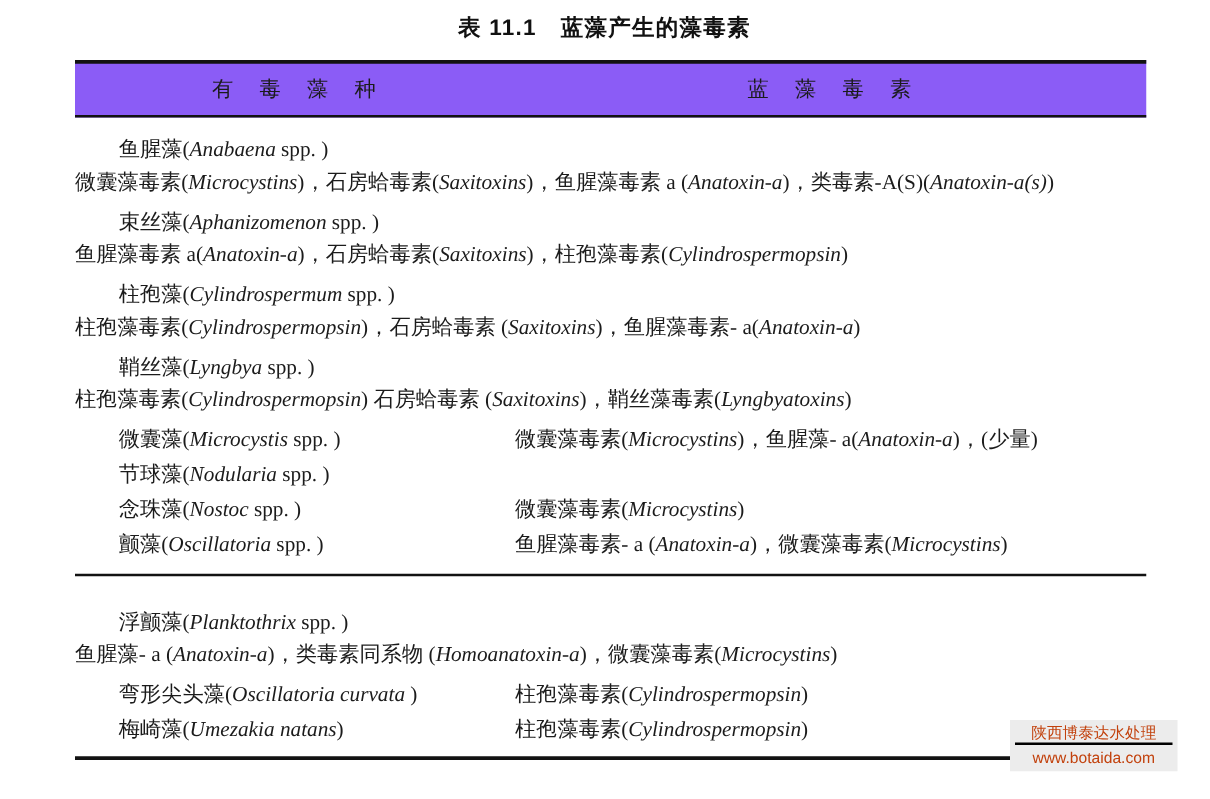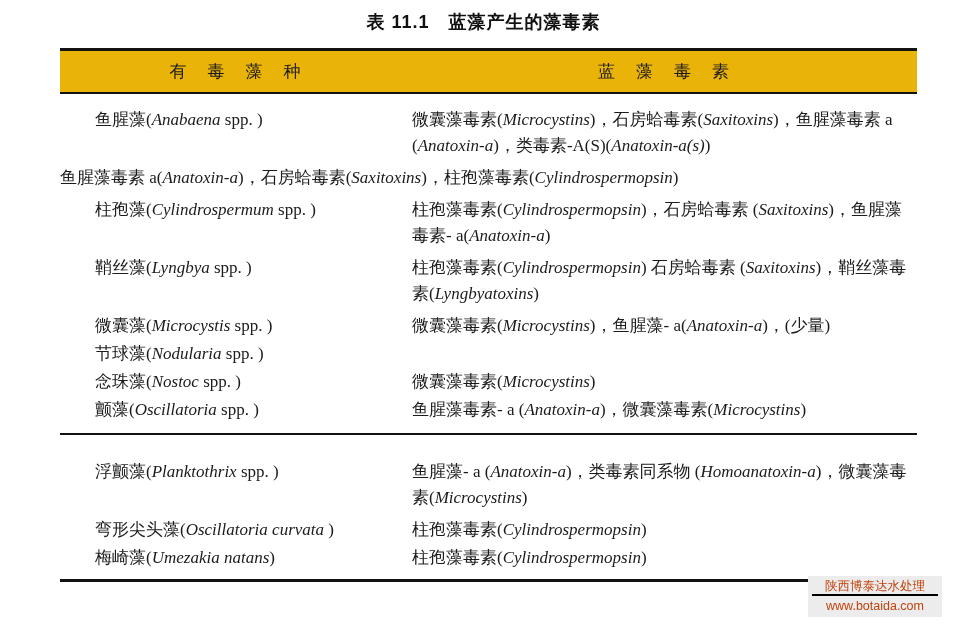--- a/index.html
+++ b/index.html
@@ -10,33 +10,33 @@
   }
   .doc-title{
     position:absolute;top:10px;left:0;width:967px;text-align:center;
     font-family:"Liberation Sans","DejaVu Sans",sans-serif;
     font-weight:bold;font-size:18px;letter-spacing:1px;color:#111;
   }
   .table-wrap{
     position:absolute;left:60px;top:48px;width:857px;box-sizing:border-box;
   }
   .thead{
-    display:flex;align-items:center;height:41px;background:#eab308;
+    display:flex;align-items:center;height:41px;background:#8b5cf6;
     border-top:3px solid #121212;border-bottom:2px solid #121212;
     font-size:17px;
   }
   .th{text-align:center;letter-spacing:2px;}
   .th.left{width:352px;}
   .th.right{flex:1;}
   .tbody{padding:13px 0 8px 0;}
   .tbody.second{padding:24px 0 6px 0;}
   .sep{border-top:2px solid #121212;height:0;}
   .bottom-rule{border-top:3px solid #121212;height:0;}
   .row{display:flex;font-size:17px;line-height:26px;}
-  .row.multi{margin-bottom:6px;}
+  .row.multi{margin-bottom:6px;flex-direction:column;}
   .row.single{margin-bottom:2px;}
   .cell{box-sizing:border-box;}
   .cell.species{width:352px;padding-left:35px;padding-right:14px;}
   .cell.toxins{flex:1;padding-right:4px;}
   .cell i{font-family:"Liberation Serif","DejaVu Serif",serif;}
   .watermark{
     position:absolute;left:808px;top:576px;width:126px;background:#ececec;
     padding:2px 4px 3px 4px;z-index:5;
     font-family:"DejaVu Sans","Liberation Sans",sans-serif;
     font-size:12.5px;color:#c2410c;text-align:center;line-height:15px;
@@ -55,20 +55,21 @@
     <div class="th left">有　毒　藻　种</div>
     <div class="th right">蓝　藻　毒　素</div>
   </div>
 
   <div class="tbody first">
     <div class="row multi">
       <div class="cell species"><span>鱼腥藻(</span><i>Anabaena</i><span> spp. )</span></div>
       <div class="cell toxins"><span>微囊藻毒素(</span><i>Microcystins</i><span>)，石房蛤毒素(</span><i>Saxitoxins</i><span>)，鱼腥藻毒素 a (</span><i>Anatoxin-a</i><span>)，类毒素-A(S)(</span><i>Anatoxin-a(s)</i><span>)</span></div>
     </div>
     <div class="row multi">
+      <div class="cell species"><span>束丝藻(</span><i>Aphanizomenon</i><span> spp. )</span></div>
       <div class="cell toxins"><span>鱼腥藻毒素 a(</span><i>Anatoxin-a</i><span>)，石房蛤毒素(</span><i>Saxitoxins</i><span>)，柱孢藻毒素(</span><i>Cylindrospermopsin</i><span>)</span></div>
     </div>
     <div class="row multi">
       <div class="cell species"><span>柱孢藻(</span><i>Cylindrospermum</i><span> spp. )</span></div>
       <div class="cell toxins"><span>柱孢藻毒素(</span><i>Cylindrospermopsin</i><span>)，石房蛤毒素 (</span><i>Saxitoxins</i><span>)，鱼腥藻毒素- a(</span><i>Anatoxin-a</i><span>)</span></div>
     </div>
     <div class="row multi">
       <div class="cell species"><span>鞘丝藻(</span><i>Lyngbya</i><span> spp. )</span></div>
       <div class="cell toxins"><span>柱孢藻毒素(</span><i>Cylindrospermopsin</i><span>) 石房蛤毒素 (</span><i>Saxitoxins</i><span>)，鞘丝藻毒素(</span><i>Lyngbyatoxins</i><span>)</span></div>
     </div>

